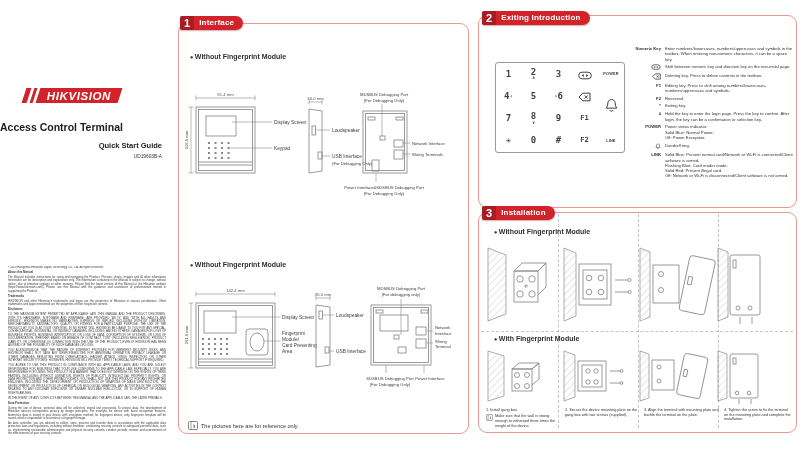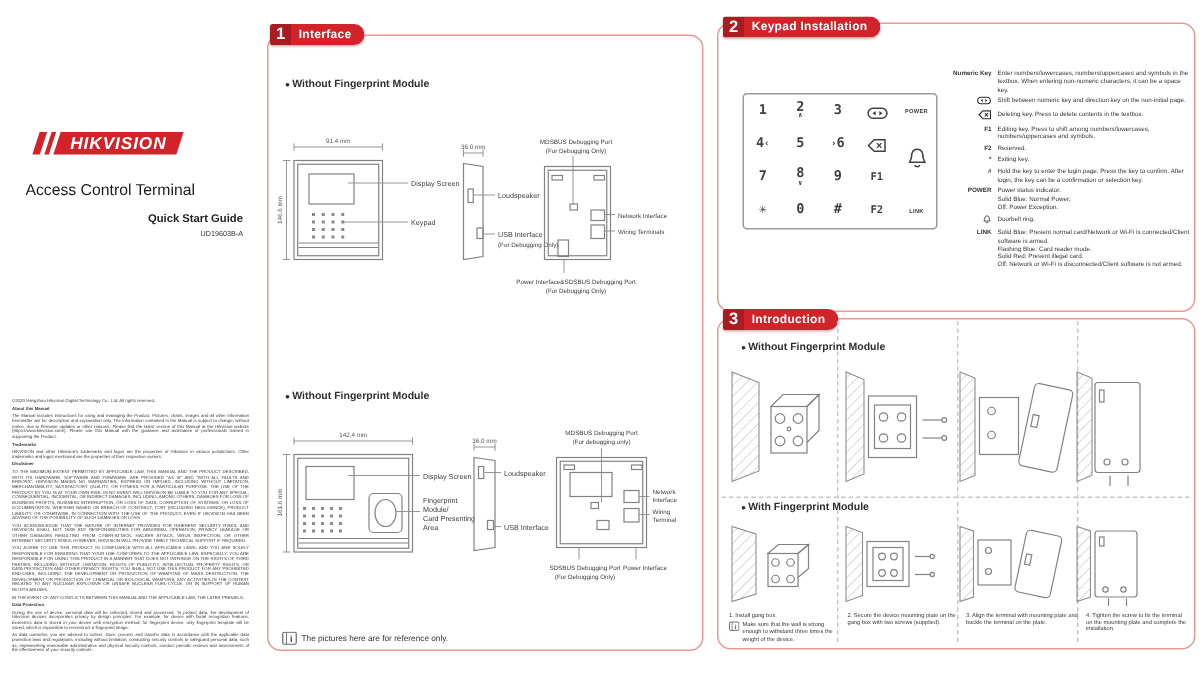--- a/index.html
+++ b/index.html
@@ -8,21 +8,21 @@
     background:#ffffff;color:#2f2f2f;
     font-family:"Liberation Sans",sans-serif;
     -webkit-font-smoothing:antialiased;
   }
   
   .logo{position:absolute;left:24px;top:88px;height:15px;display:flex;align-items:stretch;}
   .logo .slash{width:5px;background:var(--accent,#d2232a);transform:skewX(-18deg);margin-right:3px;}
   .logo .slash.s2{width:3px;}
   .logo .bar{background:var(--accent,#d2232a);transform:skewX(-18deg);padding:0 9px;display:flex;align-items:center;}
   .logo .bar span{display:block;transform:skewX(18deg);color:#fff;font-weight:bold;font-style:italic;font-size:11.5px;letter-spacing:.6px;}
-  .cover-product{position:absolute;left:0;top:121px;width:130px;text-align:right;font-size:10.5px;color:#1c1c1c;}
+  .cover-product{position:absolute;left:0;top:121px;width:130px;font-size:10.5px;color:#1c1c1c;font-weight:bold;}
   .cover-guide{position:absolute;left:0;top:141px;width:162px;text-align:right;font-size:7.5px;font-weight:bold;color:#222;}
   .cover-code{position:absolute;left:0;top:154px;width:162px;text-align:right;font-size:4.8px;color:#333;}
   .legal{position:absolute;left:8px;top:266px;width:158px;height:188px;overflow:hidden;
          font-size:2.9px;line-height:1.18;color:#3a3a3a;text-align:justify;}
   .legal p{margin:0 0 1.6px 0;}
   .legal p.h{font-weight:bold;}
   
   .panel{position:absolute;border:1px solid var(--panel-border,#e59a93);border-radius:9px;background:#fff;}
   .badge{position:absolute;display:flex;align-items:stretch;height:14px;border-radius:2px 8px 8px 2px;overflow:hidden;box-shadow:0 1px 1.5px rgba(120,20,20,.35);}
   .badge .no{background:var(--accent-dark,#a91d22);color:#fff;font-weight:bold;font-size:11px;line-height:14px;padding:0 4px;}
@@ -294,21 +294,21 @@
     <rect x="0.5" y="0.5" width="9" height="8" rx="1" fill="none" stroke="#666" stroke-width="0.8"></rect>
     <line x1="3" y1="0.5" x2="3" y2="8.5" stroke="#666" stroke-width="0.6"></line>
     <text x="6.2" y="6.8" text-anchor="middle" font-size="6" font-weight="bold" fill="#555">i</text>
   </svg>
   <span class="txt">The pictures here are for reference only.</span>
 </div>
 
 <div class="panel" style="left:478px;top:15px;width:317px;height:191px;"></div>
 <div class="badge" style="left:482px;top:11px;">
   <div class="no">2</div>
-  <div class="bt">Keypad Installation</div>
+  <div class="bt">Exiting Introduction</div>
 </div>
 
 <div class="keypad">
   <div class="kd">1</div>
   <div class="kstack">
     <span class="kd">2</span>
     <span class="sub">∧</span>
   </div>
   <div class="kd">3</div>
   <div>
@@ -419,21 +419,21 @@
     <div class="lg-def">Solid Blue: Present normal card/Network or Wi-Fi is connected/Client software is armed.
 Flashing Blue: Card reader mode.
 Solid Red: Present illegal card.
 Off: Network or Wi-Fi is disconnected/Client software is not armed.</div>
   </div>
 </div>
 
 <div class="panel" style="left:478px;top:212px;width:317px;height:219px;"></div>
 <div class="badge" style="left:482px;top:206px;">
   <div class="no">3</div>
-  <div class="bt">Introduction</div>
+  <div class="bt">Installation</div>
 </div>
 
 <div class="vdash" style="left:558px;"></div>
 <div class="vdash" style="left:638px;"></div>
 <div class="vdash" style="left:718px;"></div>
 <div class="hdash"></div>
 
 <div class="bullet" style="left:494px;top:228px;">Without Fingerprint Module</div>
 
 <svg class="diag" style="left:482px;top:242px;" width="306" height="84" viewBox="0 0 306 84">

